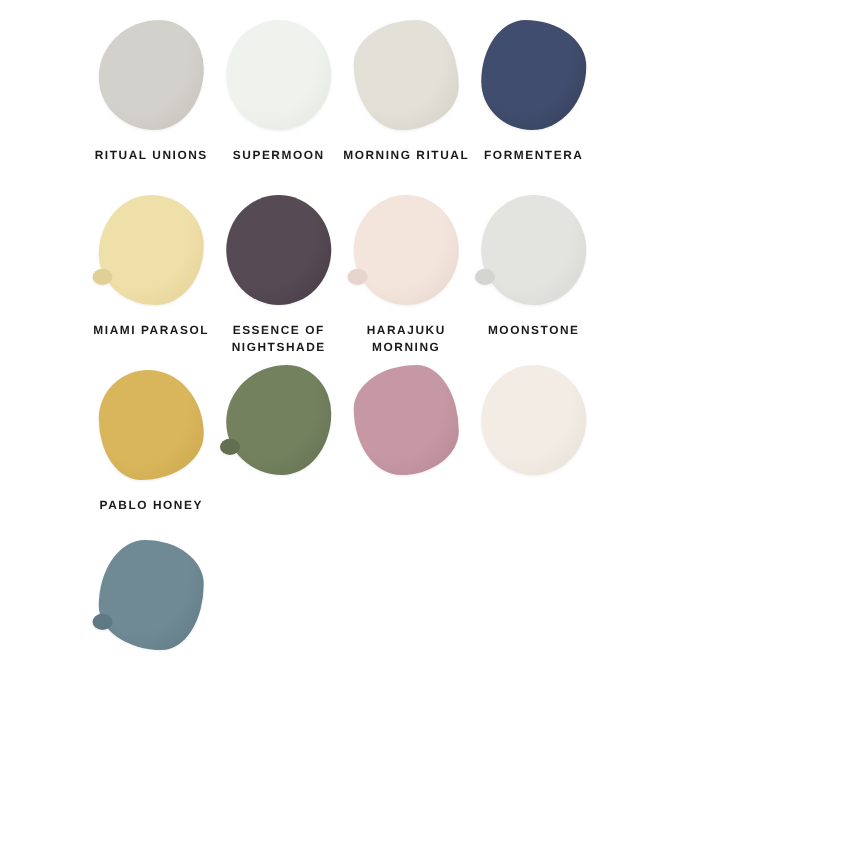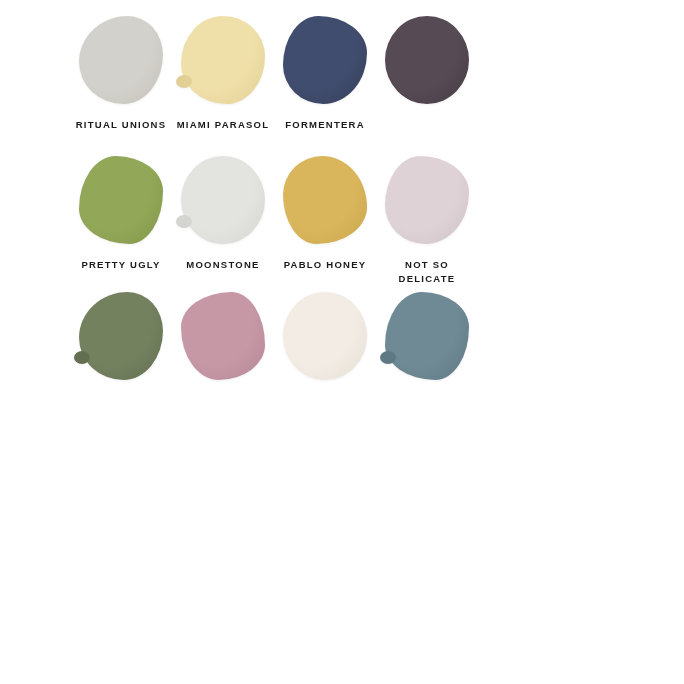--- a/index.html
+++ b/index.html
@@ -82,62 +82,72 @@
 <div id="palette-sheet">
   <div class="swatch-grid">
       <div class="swatch-cell">
         <div class="blob-wrap">
           <div class="blob shape-a" style="background: radial-gradient(at 38% 30%, rgb(211, 209, 203) 55%, rgb(195, 192, 185) 100%);"></div>
         </div>
         <div class="swatch-label">RITUAL UNIONS</div>
       </div>
       <div class="swatch-cell">
         <div class="blob-wrap">
-          <div class="blob shape-h" style="background: radial-gradient(at 38% 30%, rgb(239, 223, 168) 55%, rgb(225, 208, 150) 100%);">
-            <span class="blob-drip" style="background: rgb(225, 208, 150); width: 16px; height: 13px; left: -5px; bottom: 16px;"></span>
-          </div>
+          <div class="blob shape-c" style="background: radial-gradient(at 38% 30%, rgb(239, 242, 237) 55%, rgb(226, 229, 223) 100%);"></div>
         </div>
-        <div class="swatch-label">MIAMI PARASOL</div>
+        <div class="swatch-label">SUPERMOON</div>
+      </div>
+      <div class="swatch-cell">
+        <div class="blob-wrap">
+          <div class="blob shape-f" style="background: radial-gradient(at 38% 30%, rgb(226, 224, 215) 55%, rgb(210, 207, 196) 100%);"></div>
+        </div>
+        <div class="swatch-label">MORNING RITUAL</div>
       </div>
       <div class="swatch-cell">
         <div class="blob-wrap">
           <div class="blob shape-g" style="background: radial-gradient(at 38% 30%, rgb(65, 77, 110) 55%, rgb(51, 61, 89) 100%);"></div>
         </div>
         <div class="swatch-label">FORMENTERA</div>
       </div>
       <div class="swatch-cell">
         <div class="blob-wrap">
-          <div class="blob shape-c" style="background: radial-gradient(at 38% 30%, rgb(86, 74, 84) 55%, rgb(69, 59, 68) 100%);"></div>
+          <div class="blob shape-h" style="background: radial-gradient(at 38% 30%, rgb(239, 223, 168) 55%, rgb(225, 208, 150) 100%);">
+            <span class="blob-drip" style="background: rgb(225, 208, 150); width: 16px; height: 13px; left: -5px; bottom: 16px;"></span>
+          </div>
         </div>
+        <div class="swatch-label">MIAMI PARASOL</div>
       </div>
       <div class="swatch-cell">
         <div class="blob-wrap">
-          <div class="blob shape-d" style="background: radial-gradient(at 38% 30%, rgb(146, 167, 87) 55%, rgb(129, 150, 72) 100%);"></div>
+          <div class="blob shape-c" style="background: radial-gradient(at 38% 30%, rgb(86, 74, 84) 55%, rgb(69, 59, 68) 100%);"></div>
         </div>
-        <div class="swatch-label">PRETTY UGLY</div>
+        <div class="swatch-label">ESSENCE OF
+NIGHTSHADE</div>
+      </div>
+      <div class="swatch-cell">
+        <div class="blob-wrap">
+          <div class="blob shape-c" style="background: radial-gradient(at 38% 30%, rgb(243, 228, 220) 55%, rgb(229, 213, 204) 100%);">
+            <span class="blob-drip" style="background: rgb(229, 213, 204); width: 16px; height: 13px; left: -5px; bottom: 16px;"></span>
+          </div>
+        </div>
+        <div class="swatch-label">HARAJUKU MORNING</div>
       </div>
       <div class="swatch-cell">
         <div class="blob-wrap">
           <div class="blob shape-c" style="background: radial-gradient(at 38% 30%, rgb(227, 228, 224) 55%, rgb(212, 213, 208) 100%);">
             <span class="blob-drip" style="background: rgb(212, 213, 208); width: 16px; height: 13px; left: -5px; bottom: 16px;"></span>
           </div>
         </div>
         <div class="swatch-label">MOONSTONE</div>
       </div>
       <div class="swatch-cell">
         <div class="blob-wrap">
           <div class="blob shape-b" style="background: radial-gradient(at 38% 30%, rgb(217, 182, 92) 55%, rgb(201, 165, 76) 100%);"></div>
         </div>
         <div class="swatch-label">PABLO HONEY</div>
-      </div>
-      <div class="swatch-cell">
-        <div class="blob-wrap">
-          <div class="blob shape-g" style="background: radial-gradient(at 38% 30%, rgb(222, 210, 214) 55%, rgb(206, 193, 198) 100%);"></div>
-        </div>
-        <div class="swatch-label">NOT SO DELICATE</div>
       </div>
       <div class="swatch-cell row-last">
         <div class="blob-wrap">
           <div class="blob shape-a" style="background: radial-gradient(at 38% 30%, rgb(115, 129, 95) 55%, rgb(98, 111, 80) 100%);">
             <span class="blob-drip" style="background: rgb(98, 111, 80); width: 16px; height: 13px; left: -5px; bottom: 16px;"></span>
           </div>
         </div>
         <div class="swatch-label"></div>
       </div>
       <div class="swatch-cell row-last">

